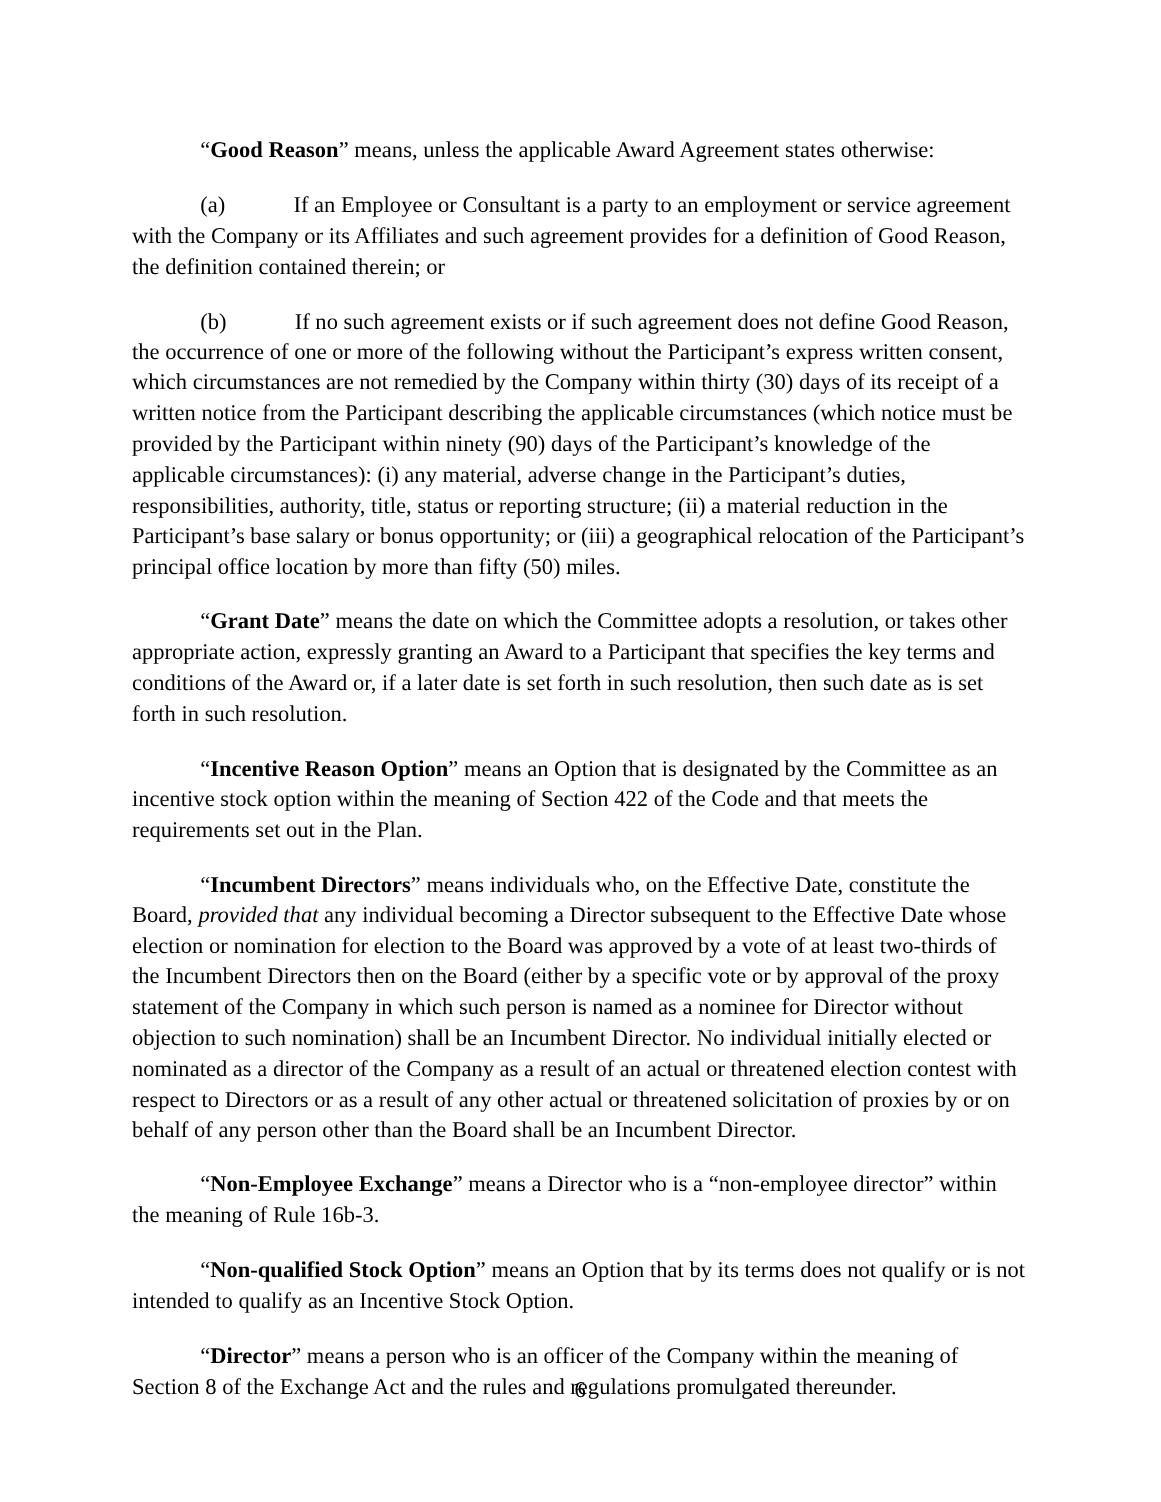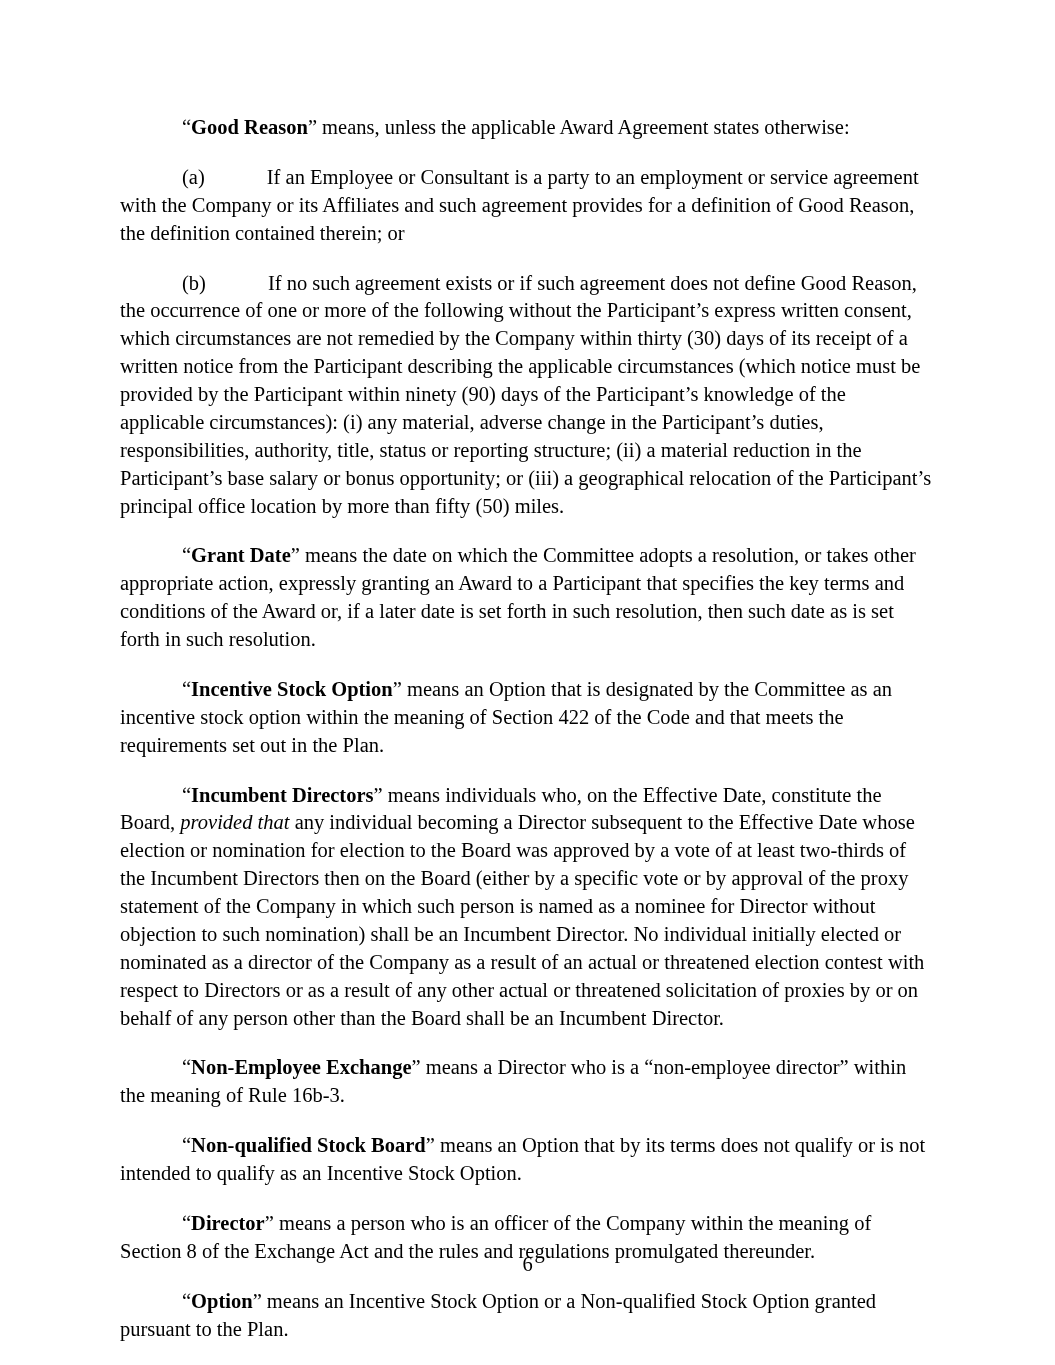--- a/index.html
+++ b/index.html
@@ -13,21 +13,21 @@
     height: 1365px;
     background: #ffffff;
     margin: 0 auto;
     box-sizing: border-box;
     font-family: "Liberation Serif", serif;
     color: #000000;
   }
   .content {
     position: absolute;
     left: 120px;
-    top: 114px;
+    top: 124px;
     width: 815px;
   }
   p.para {
     margin: 0 0 22px 0;
     font-size: 20.5px;
     line-height: 1.36;
     text-align: left;
   }
   .indent {
     display: inline-block;
@@ -55,21 +55,20 @@
 </style>
 </head>
 <body>
 
 <div class="page">
   <div class="content" id="body-container">
       <p class="para"><span class="indent">&nbsp;</span><span>“</span><b>Good Reason</b><span>” means, unless the applicable Award Agreement states otherwise:</span></p>
       <p class="para"><span class="indent">&nbsp;</span><span>(a)</span><span class="lbl">&nbsp;</span><span>If an Employee or Consultant is a party to an employment or service agreement with the Company or its Affiliates and such agreement provides for a definition of Good Reason, the definition contained therein; or</span></p>
       <p class="para"><span class="indent">&nbsp;</span><span>(b)</span><span class="lbl">&nbsp;</span><span>If no such agreement exists or if such agreement does not define Good Reason, the occurrence of one or more of the following without the Participant’s express written consent, which circumstances are not remedied by the Company within thirty (30) days of its receipt of a written notice from the Participant describing the applicable circumstances (which notice must be provided by the Participant within ninety (90) days of the Participant’s knowledge of the applicable circumstances): (i) any material, adverse change in the Participant’s duties, responsibilities, authority, title, status or reporting structure; (ii) a material reduction in the Participant’s base salary or bonus opportunity; or (iii) a geographical relocation of the Participant’s principal office location by more than fifty (50) miles.</span></p>
       <p class="para"><span class="indent">&nbsp;</span><span>“</span><b>Grant Date</b><span>” means the date on which the Committee adopts a resolution, or takes other appropriate action, expressly granting an Award to a Participant that specifies the key terms and conditions of the Award or, if a later date is set forth in such resolution, then such date as is set forth in such resolution.</span></p>
-      <p class="para"><span class="indent">&nbsp;</span><span>“</span><b>Incentive Stock Option</b><span>” means an Option that is designated by the Committee as an incentive stock option within the meaning of Section 422 of the Code and that meets the requirements set out in the Plan.</span></p>
+      <p class="para"><span class="indent">&nbsp;</span><span>“</span><b>Incentive Reason Option</b><span>” means an Option that is designated by the Committee as an incentive stock option within the meaning of Section 422 of the Code and that meets the requirements set out in the Plan.</span></p>
       <p class="para"><span class="indent">&nbsp;</span><span>“</span><b>Incumbent Directors</b><span>” means individuals who, on the Effective Date, constitute the Board, </span><i>provided that</i><span> any individual becoming a Director subsequent to the Effective Date whose election or nomination for election to the Board was approved by a vote of at least two-thirds of the Incumbent Directors then on the Board (either by a specific vote or by approval of the proxy statement of the Company in which such person is named as a nominee for Director without objection to such nomination) shall be an Incumbent Director. No individual initially elected or nominated as a director of the Company as a result of an actual or threatened election contest with respect to Directors or as a result of any other actual or threatened solicitation of proxies by or on behalf of any person other than the Board shall be an Incumbent Director.</span></p>
       <p class="para"><span class="indent">&nbsp;</span><span>“</span><b>Non-Employee Exchange</b><span>” means a Director who is a “non-employee director” within the meaning of Rule 16b-3.</span></p>
-      <p class="para"><span class="indent">&nbsp;</span><span>“</span><b>Non-qualified Stock Board</b><span>” means an Option that by its terms does not qualify or is not intended to qualify as an Incentive Stock Option.</span></p>
+      <p class="para"><span class="indent">&nbsp;</span><span>“</span><b>Non-qualified Stock Option</b><span>” means an Option that by its terms does not qualify or is not intended to qualify as an Incentive Stock Option.</span></p>
       <p class="para"><span class="indent">&nbsp;</span><span>“</span><b>Director</b><span>” means a person who is an officer of the Company within the meaning of Section 8 of the Exchange Act and the rules and regulations promulgated thereunder.</span></p>
-      <p class="para"><span class="indent">&nbsp;</span><span>“</span><b>Option</b><span>” means an Incentive Stock Option or a Non-qualified Stock Option granted pursuant to the Plan.</span></p>
     </div>
   <div class="page-number">6</div>
 </div>
 
 </body></html>

